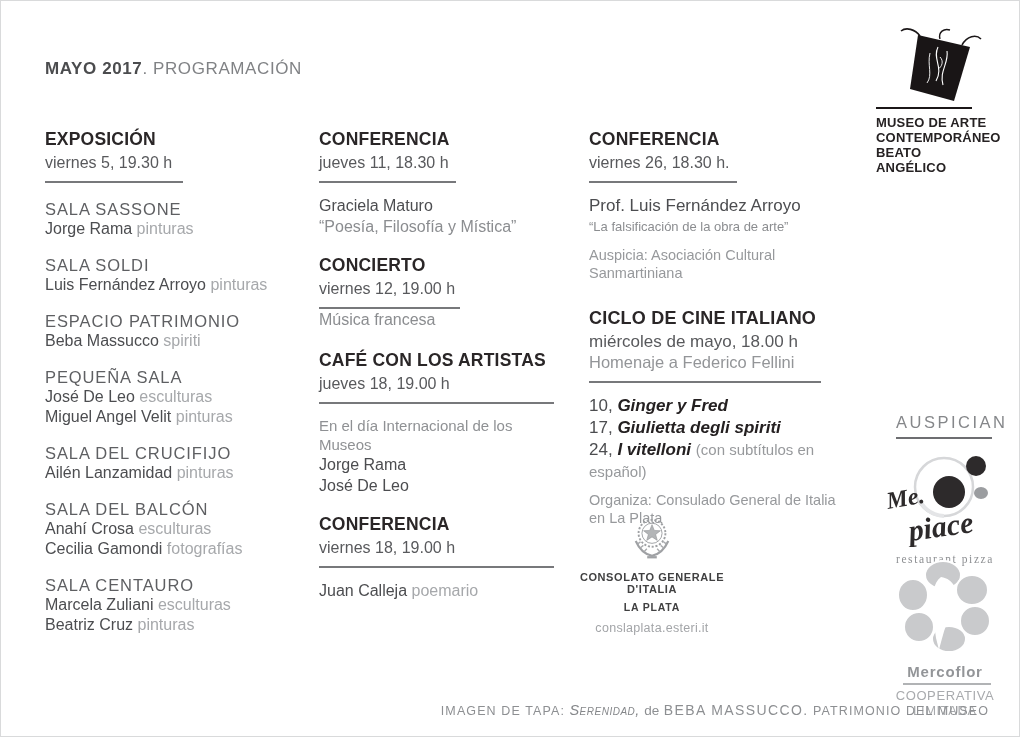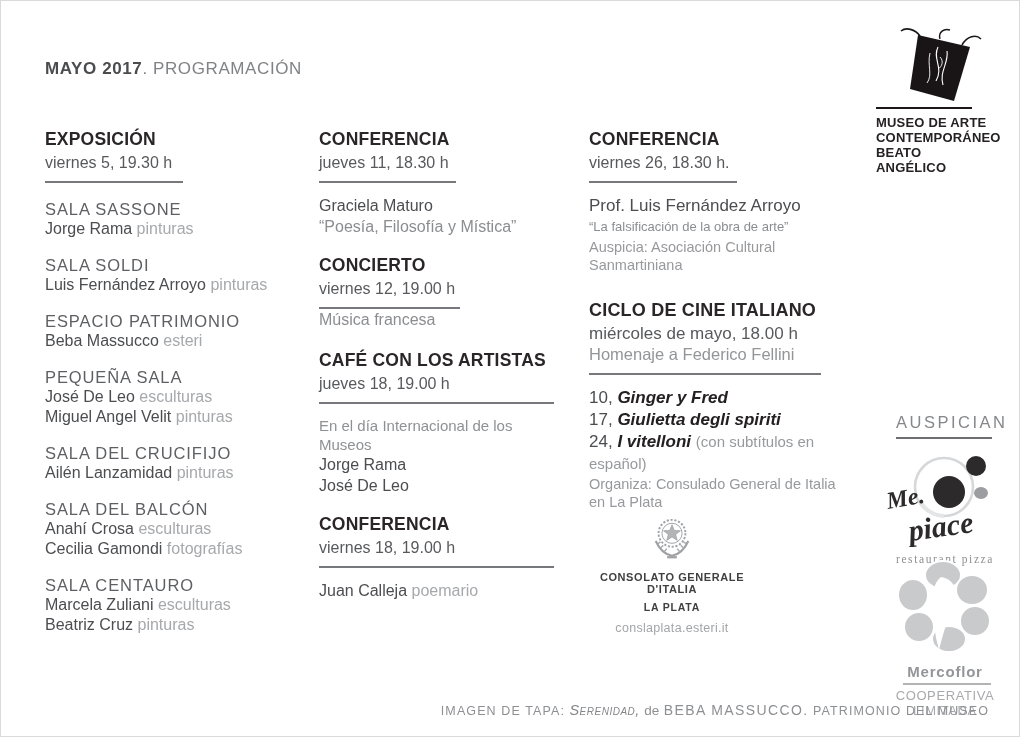--- a/index.html
+++ b/index.html
@@ -34,31 +34,31 @@
   .gap20 { margin-top:20px; }
   .gap26 { margin-top:26px; }
 
   .venue { margin-top:16px; }
   .venue-name { font-size:16.5px; color:#5e5f62; letter-spacing:0.9px; line-height:20px; }
   .artist-line { font-size:16px; color:#4c4d50; line-height:20px; }
   .medium { color:#a6a8ab; }
 
   .person { font-size:16px; color:#4c4d50; line-height:21px; }
   .quote  { font-size:16px; color:#8b8d90; line-height:21px; }
-  .org-note { font-size:14.5px; color:#97999c; line-height:18px; }
+  .org-note { font-size:14.5px; color:#97999c; line-height:18px; margin-top:8px; }
   .museums-day { font-size:15px; color:#8f9194; line-height:19px; }
 
   .after-rule { margin-top:12px; }
 
   .film { font-size:17px; color:#4c4d50; line-height:22px; }
   .film-title { font-weight:700; font-style:italic; color:#242021; }
   .film-note { font-size:15px; color:#97999c; font-weight:400; font-style:normal; }
 
   
-  .consulate { position:absolute; left:589px; top:516px; width:164px; text-align:center; }
+  .consulate { position:absolute; left:569px; top:516px; width:164px; text-align:center; }
   .consulate svg { display:block; margin:0 auto; }
   .cons-line1 { margin-top:8px; font-size:11px; font-weight:700; color:#404041; letter-spacing:0.6px; }
   .cons-line2 { margin-top:6px; font-size:10.5px; font-weight:700; color:#404041; letter-spacing:0.8px; }
   .cons-url { margin-top:8px; font-size:12.5px; color:#a3a5a8; letter-spacing:0.3px; }
 
   
   .auspician { position:absolute; left:895px; top:412px; width:96px; text-align:center; }
   .auspician .lbl { font-size:16.5px; color:#85878a; letter-spacing:2.5px; }
   .auspician .aline { height:2px; background:#6d6e71; margin-top:5px; }
 
@@ -116,21 +116,21 @@
       <div class="artist-line"><span>Jorge Rama</span> <span class="medium">pinturas</span></div>
     </div>
 
     <div class="venue">
       <div class="venue-name">SALA SOLDI</div>
       <div class="artist-line"><span>Luis Fernández Arroyo</span> <span class="medium">pinturas</span></div>
     </div>
 
     <div class="venue">
       <div class="venue-name">ESPACIO PATRIMONIO</div>
-      <div class="artist-line"><span>Beba Massucco</span> <span class="medium">esteri</span></div>
+      <div class="artist-line"><span>Beba Massucco</span> <span class="medium">spiriti</span></div>
     </div>
 
     <div class="venue">
       <div class="venue-name">PEQUEÑA SALA</div>
       <div class="artist-line"><span>José De Leo</span> <span class="medium">esculturas</span></div>
       <div class="artist-line"><span>Miguel Angel Velit</span> <span class="medium">pinturas</span></div>
     </div>
 
     <div class="venue">
       <div class="venue-name">SALA DEL CRUCIFIJO</div>

